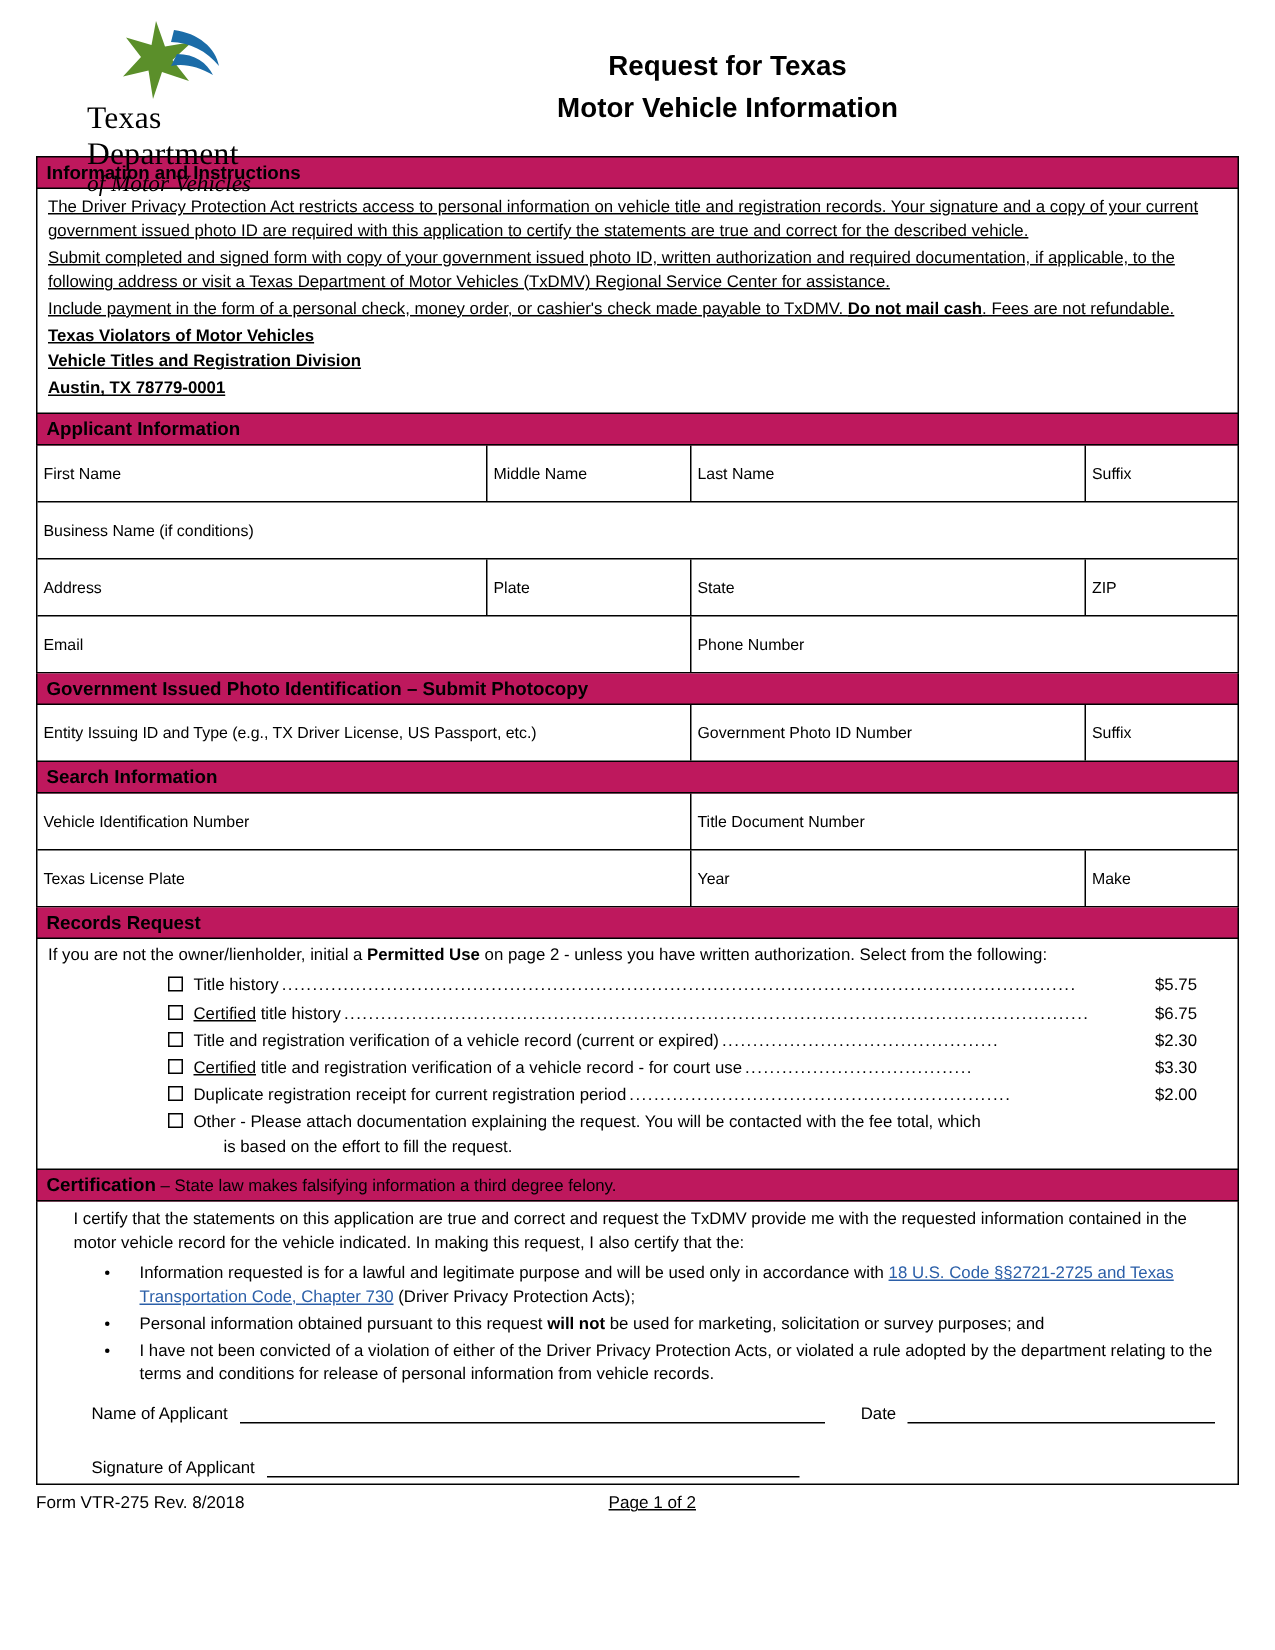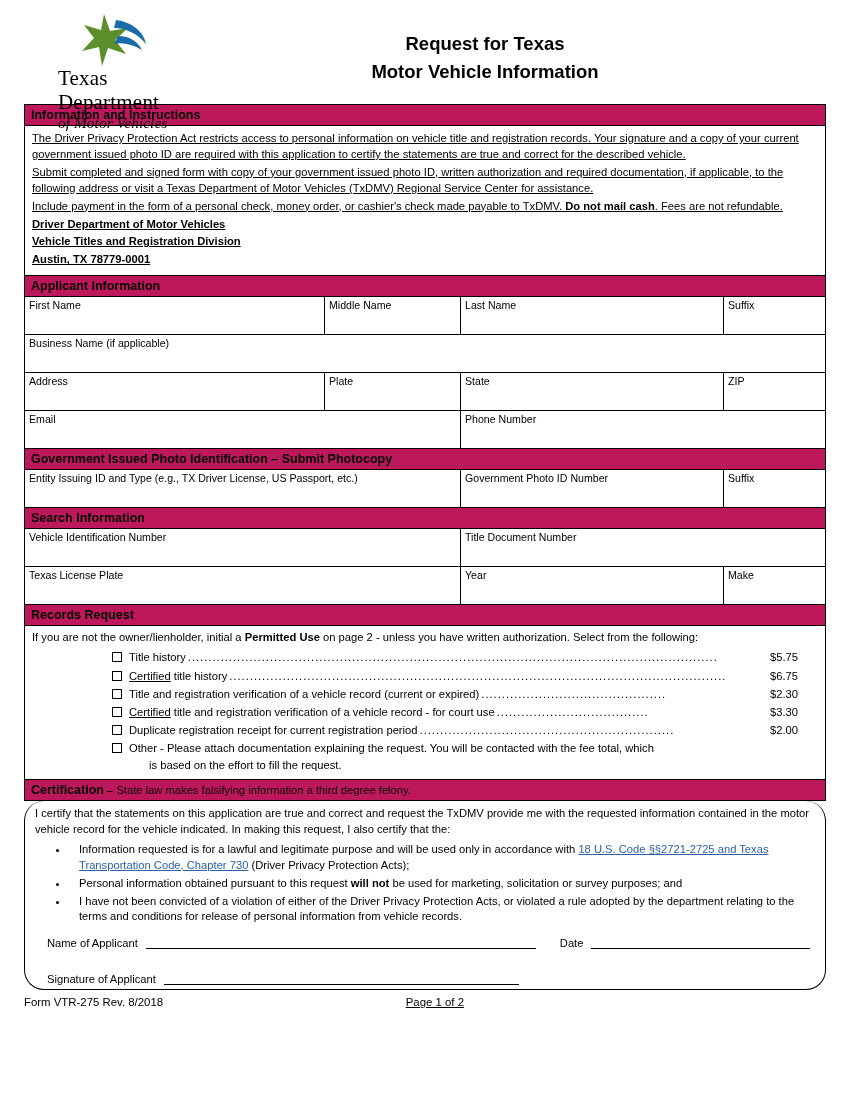--- a/index.html
+++ b/index.html
@@ -34,41 +34,41 @@
   }
   .band .sub { font-weight: normal; font-size: 11.2px; }
   .box { border: 1px solid #000; border-top: none; }
   .pad { padding: 5px 7px; }
   .instr p { margin: 0 0 2px 0; line-height: 1.42; text-decoration: underline; }
   .instr .b { font-weight: bold; }
   .u { text-decoration: underline; }
 
   .row { display: flex; border-bottom: 1px solid #000; }
   .row:last-child { border-bottom: none; }
-  .cell { border-right: 1px solid #000; padding: 2px 4px 0 4px; height: 37px; }
+  .cell { border-right: 1px solid #000; padding: 13px 4px 0 4px; height: 37px; }
   .cell:last-child { border-right: none; }
   .cell .lab { font-size: 10.6px; line-height: 1.25; }
   .outer { border: 1px solid #000; border-top: none; }
 
   
   .rr-intro { padding: 4px 7px 2px 7px; line-height: 1.35; }
   .rr-list { padding: 1px 7px 5px 7px; }
   .rr-item { display: flex; align-items: baseline; padding-left: 80px; line-height: 1.62; }
   .cb {
     display: inline-block; width: 10px; height: 10px;
     border: 1px solid #000; margin-right: 7px; flex: 0 0 auto;
     position: relative; top: 1px;
   }
   .rr-text { white-space: nowrap; }
   .dots { flex: 1; overflow: hidden; white-space: nowrap; letter-spacing: 1px; padding: 0 2px; }
   .fee { width: 48px; text-align: left; }
   .rr-cont { padding-left: 117px; line-height: 1.5; }
 
   
-  .cert-body { padding: 5px 7px 4px 10px; border-radius: 20px; }
+  .cert-body { padding: 5px 7px 4px 24px; }
   .cert-body p { margin: 0 0 3px 0; line-height: 1.42; }
   ul.cert { margin: 4px 0 2px 0; padding-left: 34px; }
   ul.cert li { margin-bottom: 2px; line-height: 1.42; padding-left: 10px; }
   .link { color: #2b5fa8; text-decoration: underline; }
 
   .sig-row { display: flex; align-items: flex-end; padding: 8px 8px 0 12px; }
   .sig-lab { white-space: nowrap; padding-right: 8px; }
   .line { border-bottom: 1px solid #000; height: 14px; }
   .warn { text-align: center; font-weight: bold; padding: 9px 0 3px 0; font-size: 11.4px; }
 
@@ -100,21 +100,21 @@
       <div class="t">Request for Texas</div>
       <div class="t">Motor Vehicle Information</div>
     </div>
   </div>
 
   <div class="band">Information and Instructions</div>
   <div class="box pad instr">
     <p>The Driver Privacy Protection Act restricts access to personal information on vehicle title and registration records. Your signature and a copy of your current government issued photo ID are required with this application to certify the statements are true and correct for the described vehicle.</p>
     <p>Submit completed and signed form with copy of your government issued photo ID, written authorization and required documentation, if applicable, to the following address or visit a Texas Department of Motor Vehicles (TxDMV) Regional Service Center for assistance.</p>
     <p><span>Include payment in the form of a personal check, money order, or cashier's check made payable to TxDMV. </span><b class="u">Do not mail cash</b><span>.  Fees are not refundable.</span></p>
-    <p class="b">Driver Department of Motor Vehicles</p>
+    <p class="b">Texas Violators of Motor Vehicles</p>
     <p class="b">Vehicle Titles and Registration Division</p>
     <p class="b">Austin, TX 78779-0001</p>
   </div>
 
   <div class="band" style="border-top:none">Applicant Information</div>
   <div class="outer">
     <div class="row">
       <div class="cell" style="width:300px">
           <div class="lab">First Name</div>
         </div>
@@ -123,21 +123,21 @@
         </div>
       <div class="cell" style="width:263px">
           <div class="lab">Last Name</div>
         </div>
       <div class="cell" style="flex:1">
           <div class="lab">Suffix</div>
         </div>
     </div>
     <div class="row">
       <div class="cell" style="flex:1">
-          <div class="lab">Business Name (if applicable)</div>
+          <div class="lab">Business Name (if conditions)</div>
         </div>
     </div>
     <div class="row">
       <div class="cell" style="width:300px">
           <div class="lab">Address</div>
         </div>
       <div class="cell" style="width:136px">
           <div class="lab">Plate</div>
         </div>
       <div class="cell" style="width:263px">

